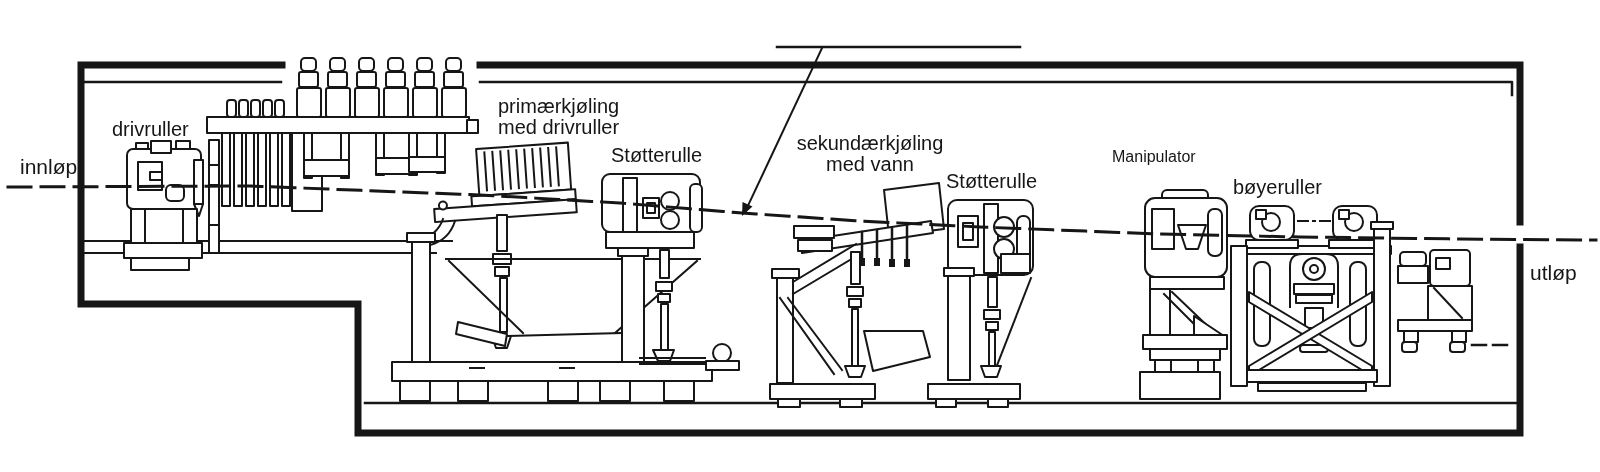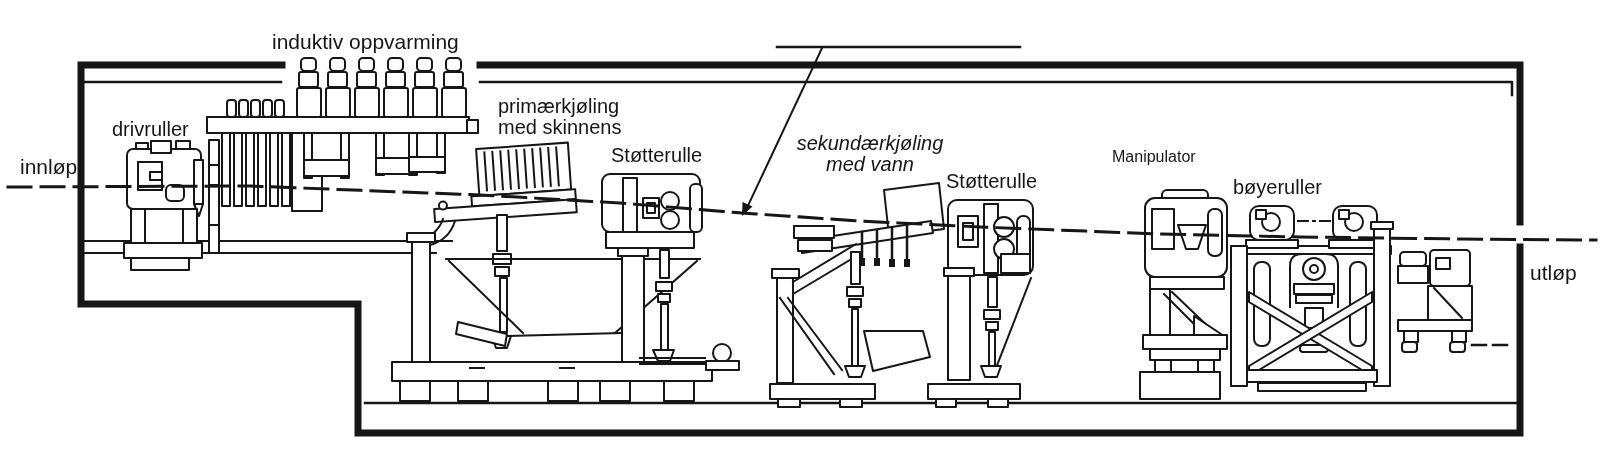--- a/index.html
+++ b/index.html
@@ -281,29 +281,28 @@
       <path class="s t25" d="M777,47 H1020"></path>
       <path class="s" d="M822,48 L745,212"></path>
       <polygon class="ink" points="742,216 742.5,201.9 752.5,206.6"></polygon>
     </g>
   </svg>
 
   <div class="label fs21" style="left:20px;top:156px;">innløp</div>
 
   <div class="label" style="left:112px;top:119px;">drivruller</div>
 
-  <div class="label fs21" style="left:272px;top:31px;">induktiv oppvarming</div>
 
   <div class="label" style="left:498px;top:96px;">primærkjøling
-med skinnens</div>
+med drivruller</div>
 
   <div class="label" style="left:611px;top:145px;">Støtterulle</div>
 
 
-  <div class="label ctr" style="left:788px;top:133px;width:164px;font-style:italic;">sekundærkjøling
+  <div class="label ctr" style="left:788px;top:133px;width:164px;">sekundærkjøling
 med vann</div>
 
   <div class="label" style="left:946px;top:171px;">Støtterulle</div>
 
   <div class="label fs19" style="left:1112px;top:148px;">Manipulator</div>
 
   <div class="label" style="left:1233px;top:177px;">bøyeruller</div>
 
   <div class="label fs21" style="left:1530px;top:250px;margin-top:12px;">utløp</div>
 </div>

